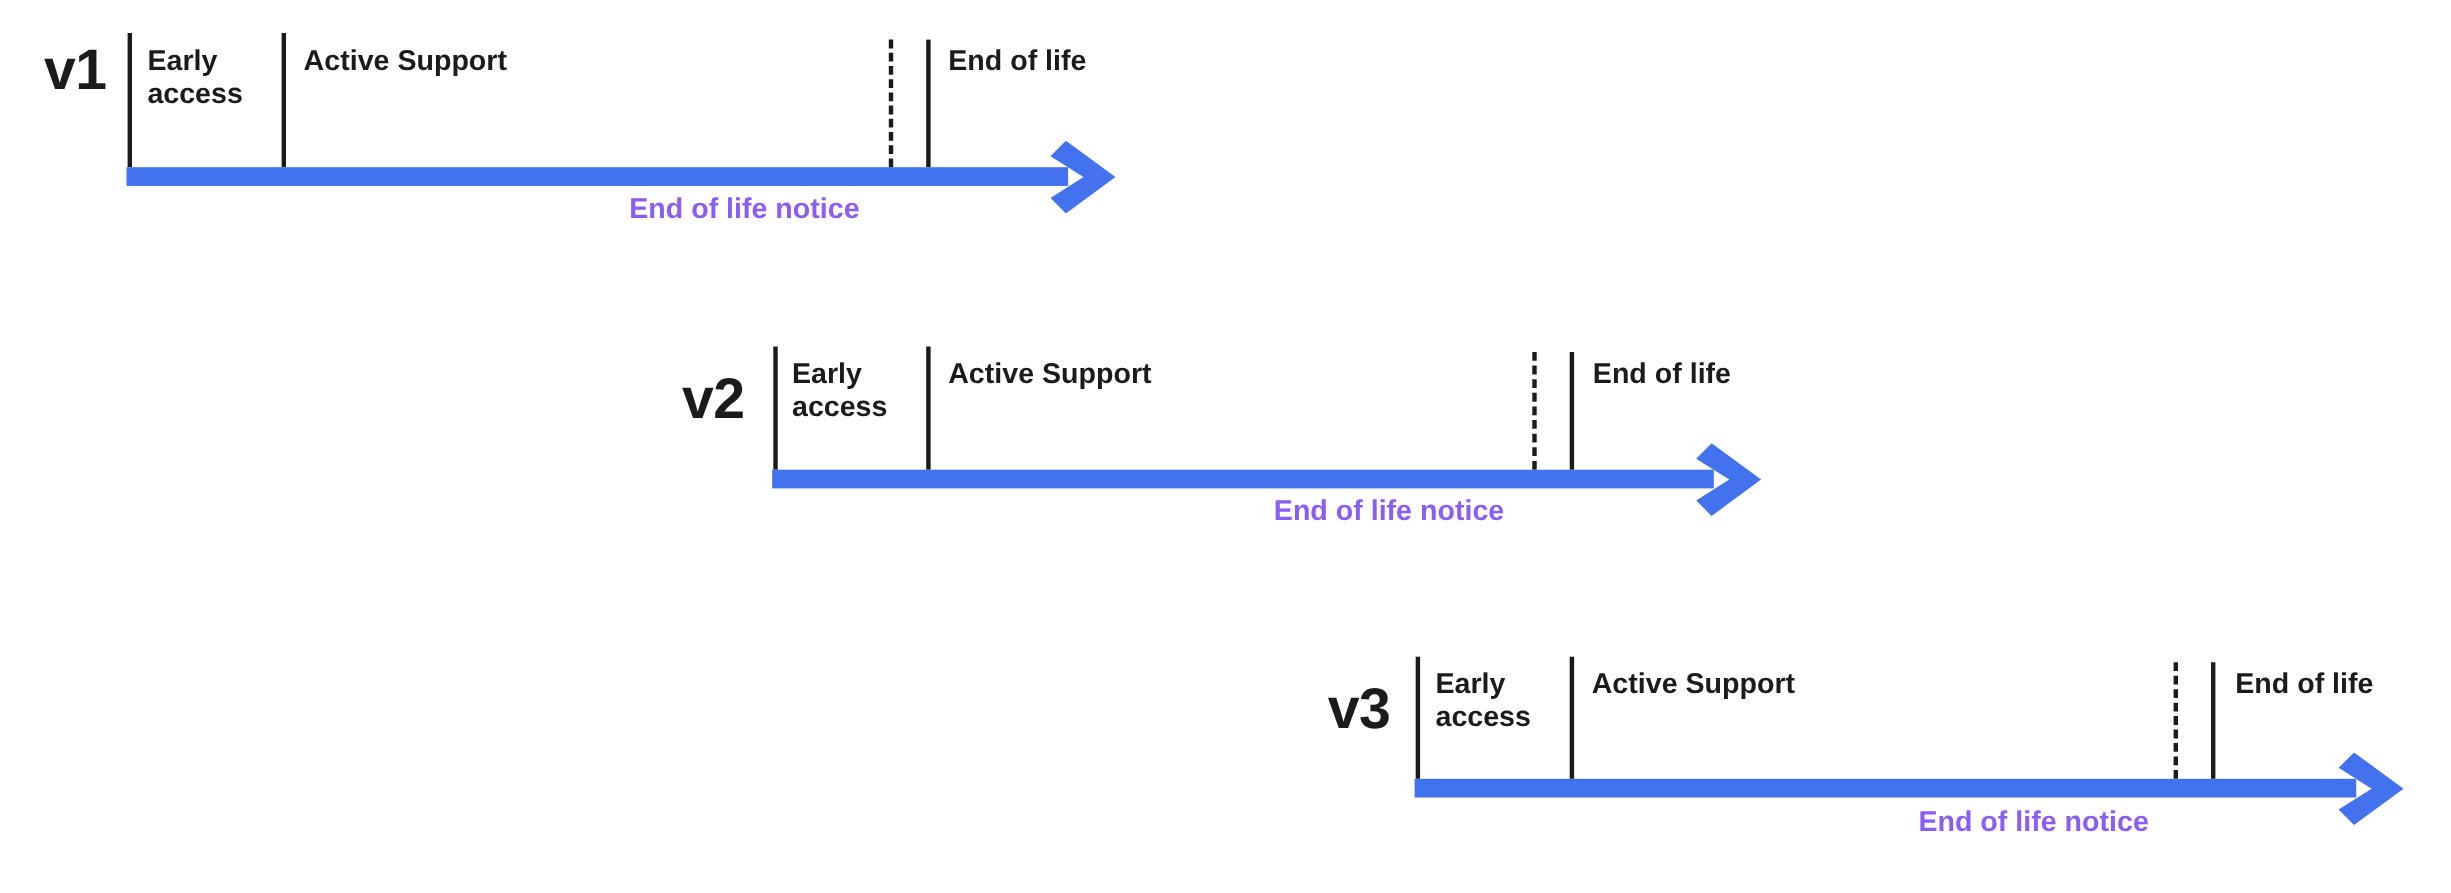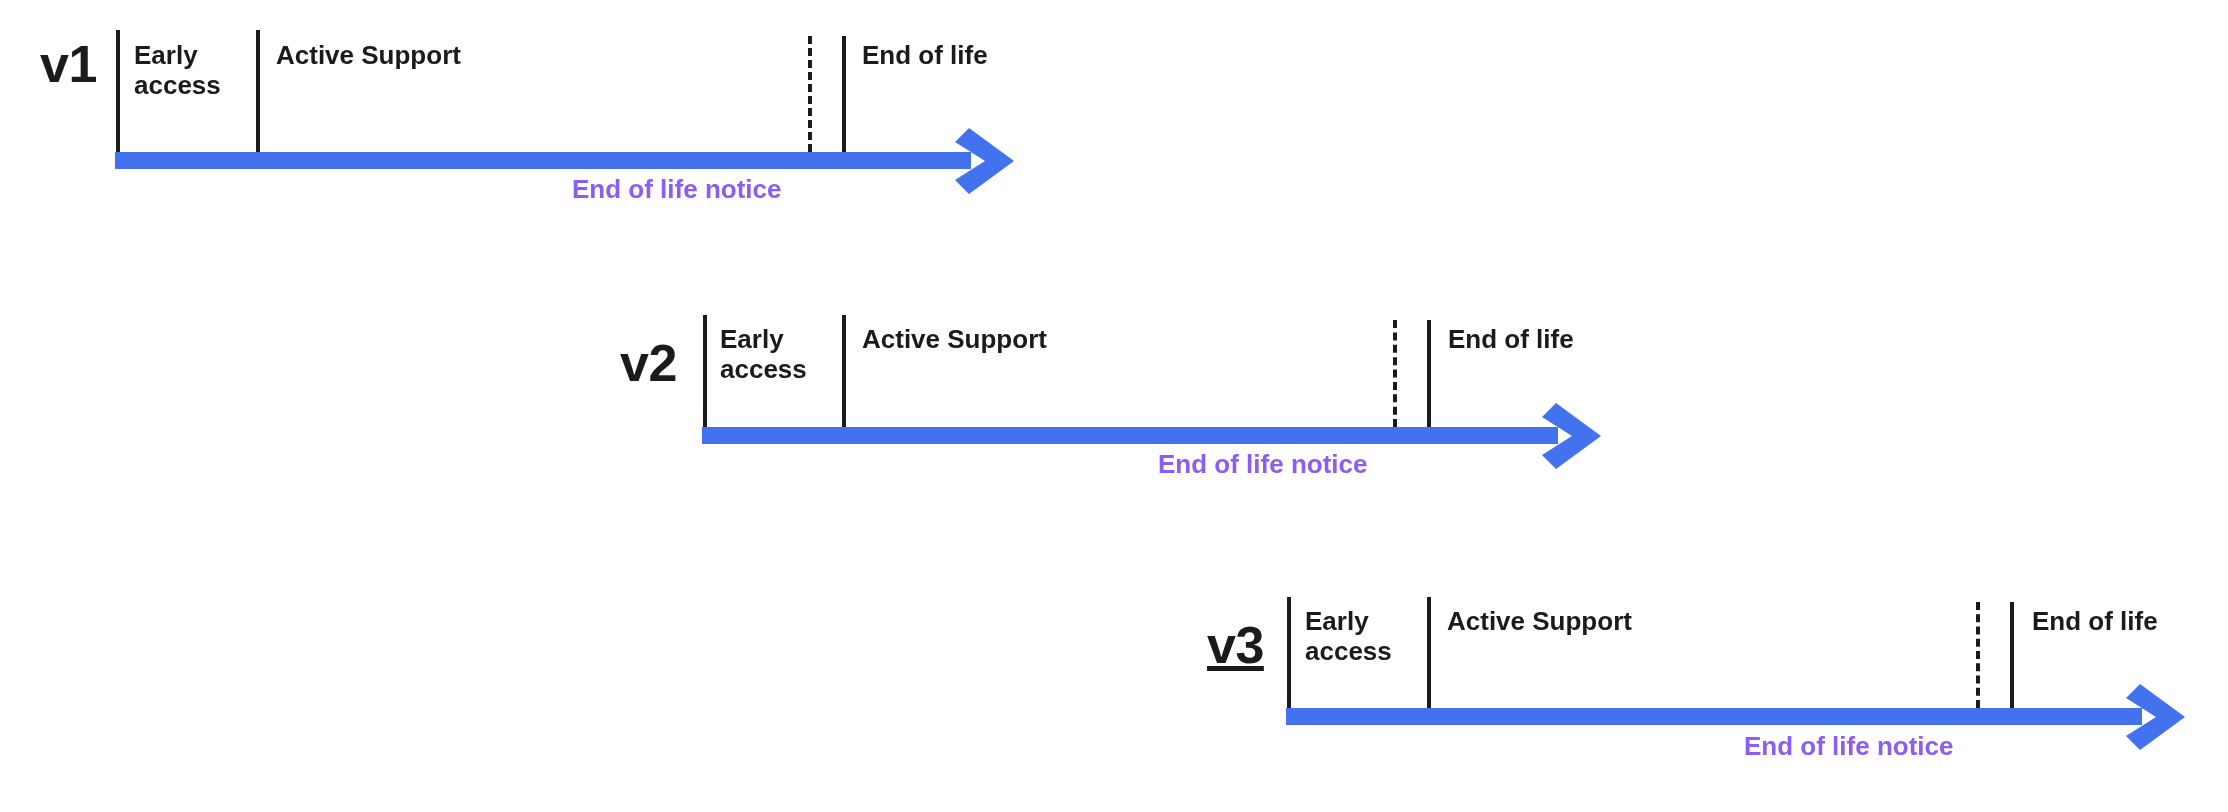--- a/index.html
+++ b/index.html
@@ -106,21 +106,21 @@
           <path d="M14 0 L59 33 L14 66 L0 52 L30 33 L0 14 Z" fill="#4272ee"></path>
         </svg>
       </div>
       <div class="phase-label" style="left: 720px; top: 324px; width: 120px;">Early
 access</div>
       <div class="phase-label" style="left: 862px; top: 324px; width: 520px;">Active Support</div>
       <div class="phase-label" style="left: 1448px; top: 324px; width: 300px;">End of life</div>
       <div class="notice-label" style="left: 1158px; top: 449px;">End of life notice</div>
     </div>
     <div class="timeline-row">
-      <div class="version-label" style="left: 1207px; top: 619px; text-decoration: underline;">v3</div>
+      <div class="version-label" style="left: 1207px; top: 619px;">v3</div>
       <div class="divider" style="left: 1287px; top: 597px; height: 111px;"></div>
       <div class="divider" style="left: 1427px; top: 597px; height: 111px;"></div>
       <div class="divider" style="left: 2010px; top: 602px; height: 106px;"></div>
       <div class="dashed-marker" style="left: 1976px; top: 602px; height: 106px;"></div>
       <div class="bar" style="left: 1286px; top: 708px; width: 856px; background: rgb(66, 114, 238);"></div>
       <div class="arrow-head" style="left: 2126px; top: 684px;">
         <svg width="60" height="66" viewBox="0 0 60 66" xmlns="http://www.w3.org/2000/svg">
           <path d="M14 0 L59 33 L14 66 L0 52 L30 33 L0 14 Z" fill="#4272ee"></path>
         </svg>
       </div>

